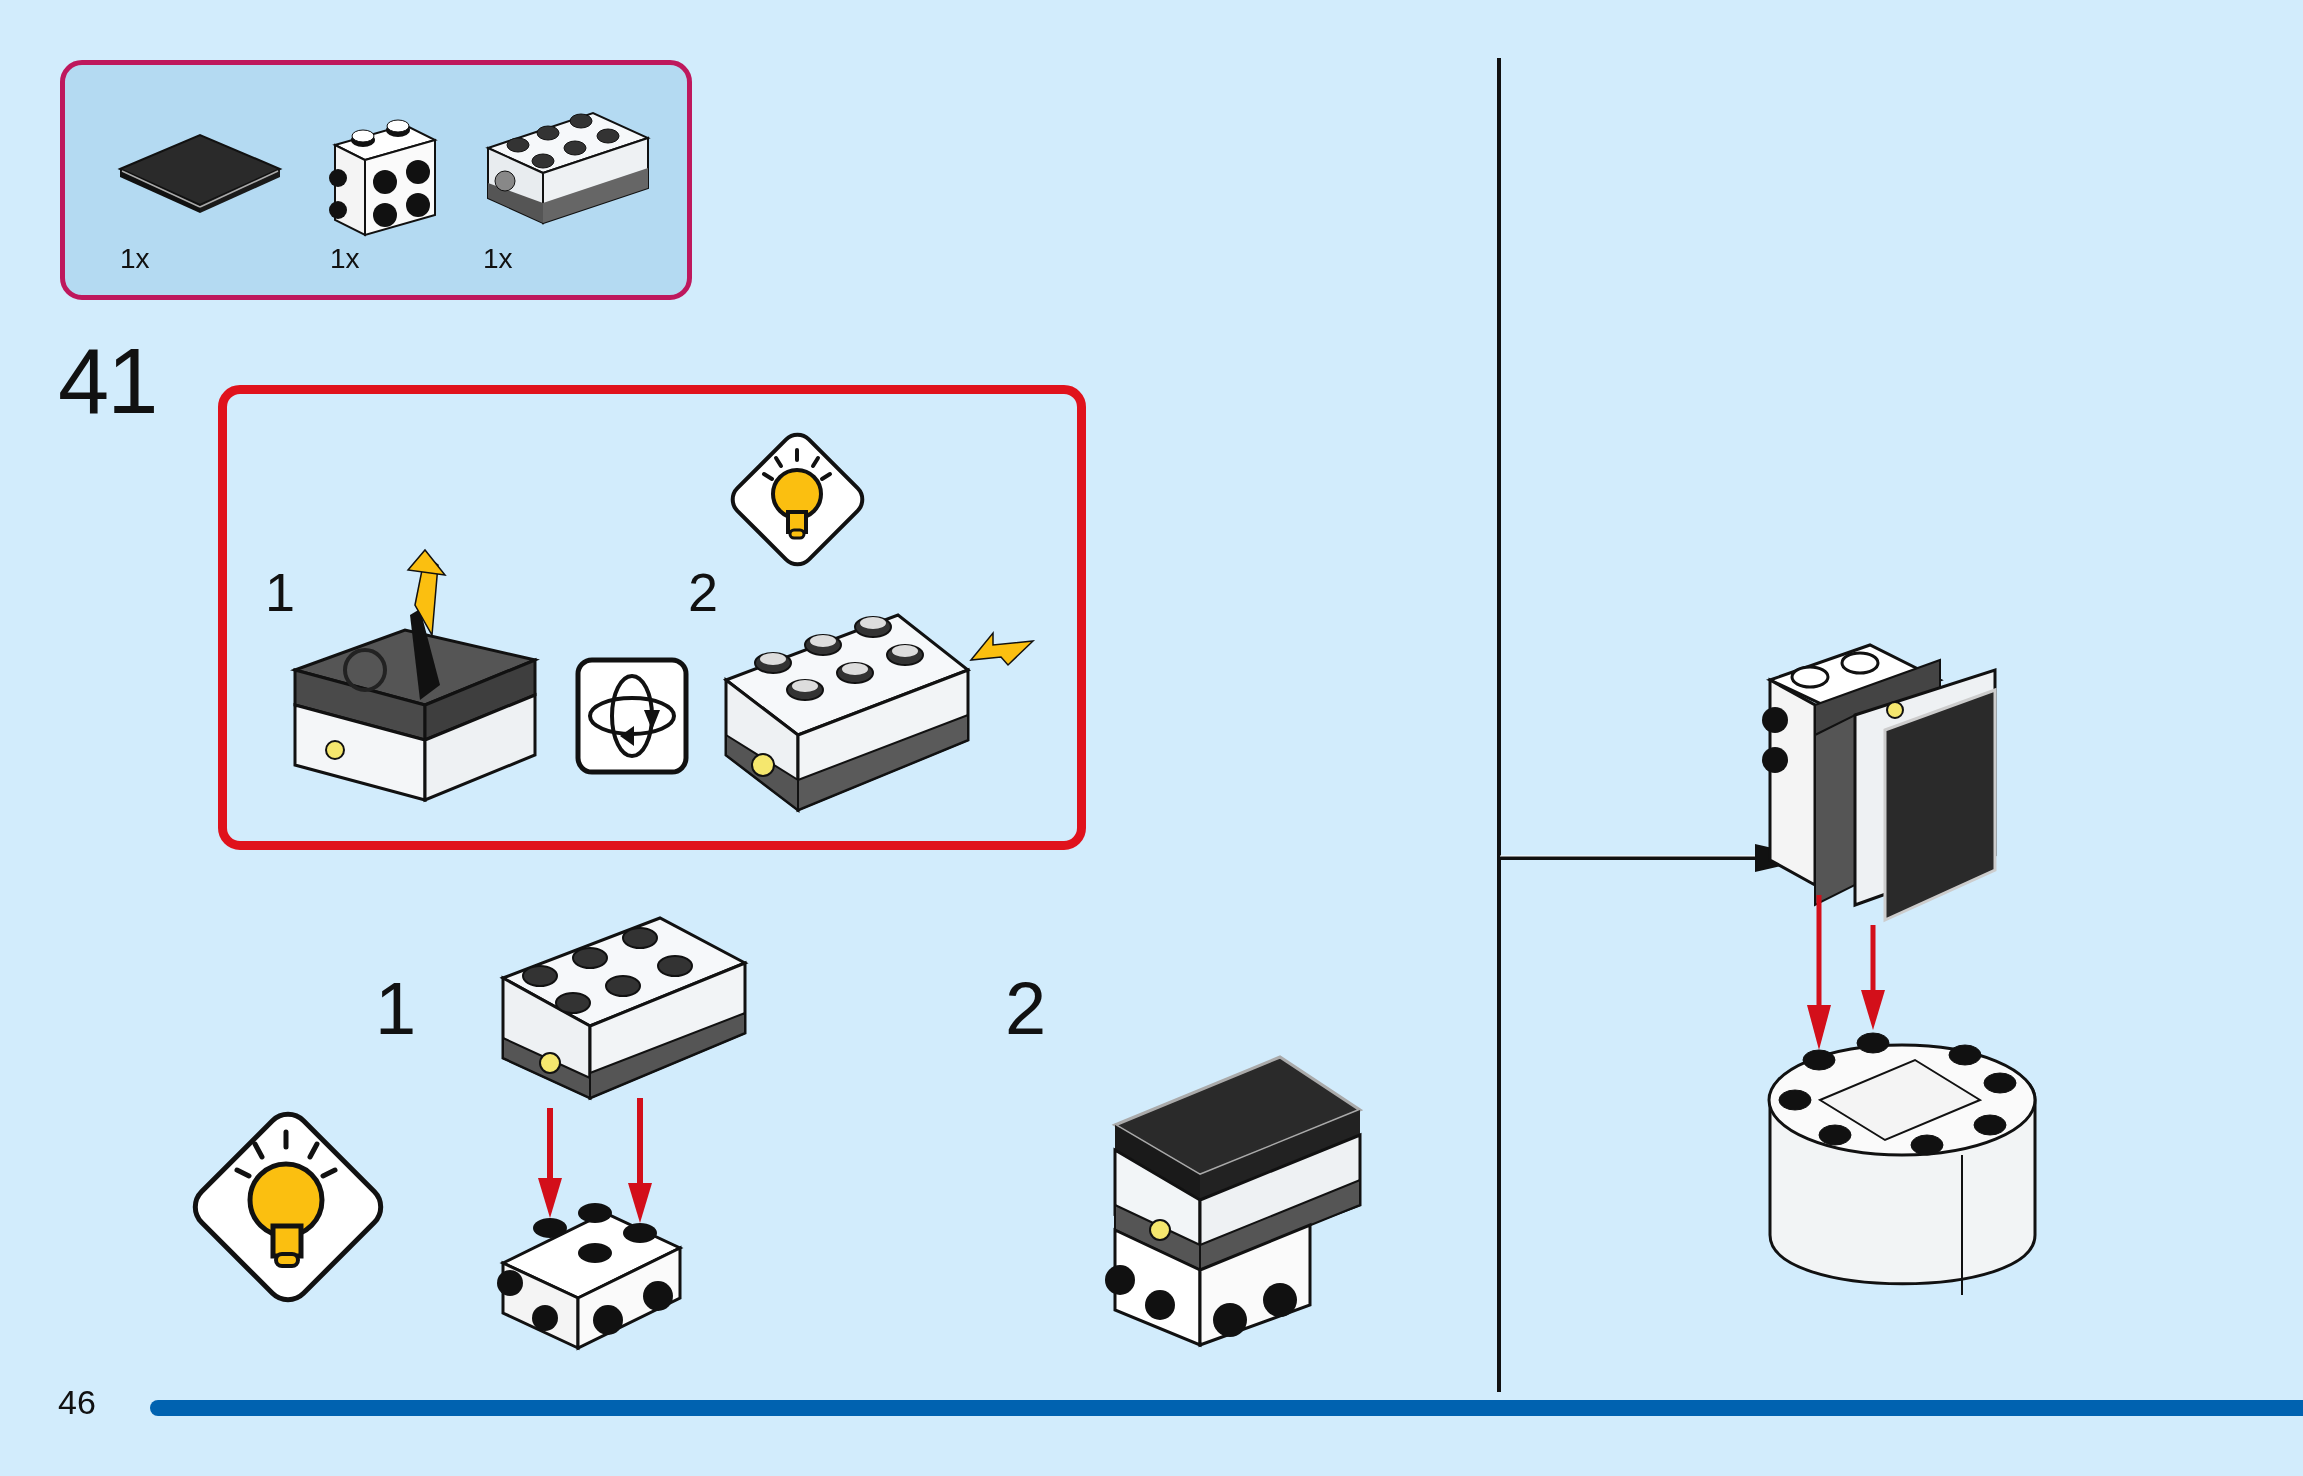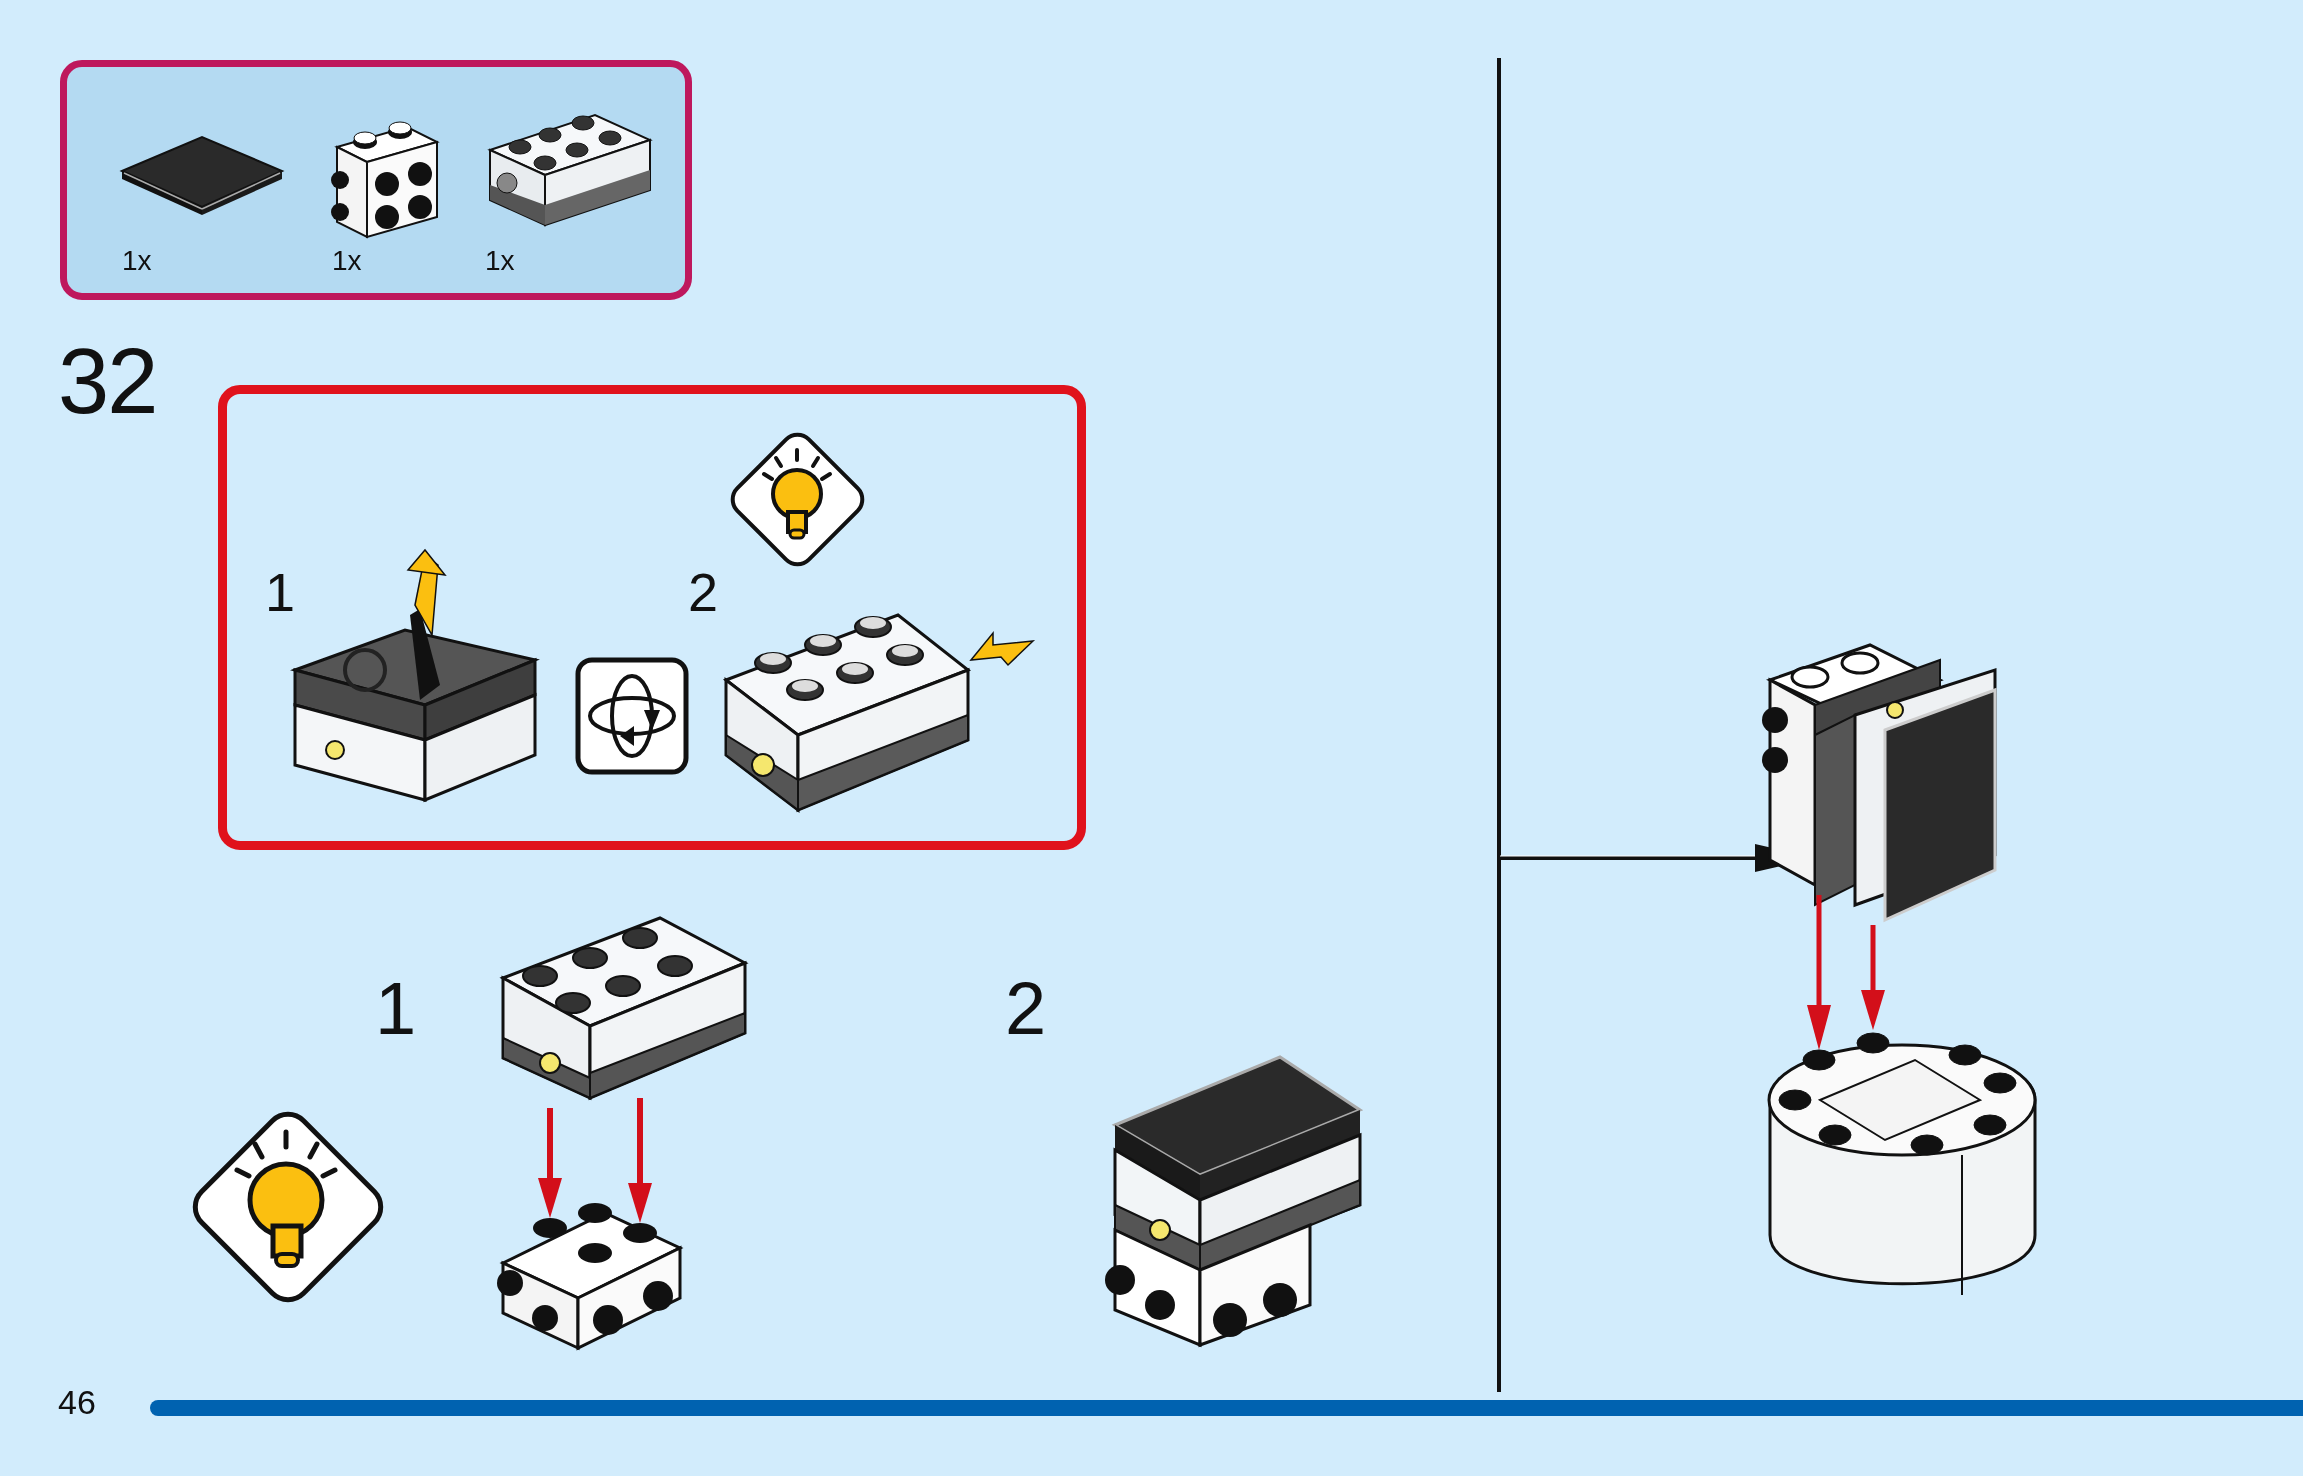--- a/index.html
+++ b/index.html
@@ -5,21 +5,21 @@
     html, body { margin: 0; padding: 0; }
     body {
       width: 2303px; height: 1476px; position: relative; overflow: hidden;
       background: #d2ecfc;
       font-family: "Liberation Sans", sans-serif;
       color: #111;
     }
     .abs { position: absolute; }
     .parts-box {
       left: 60px; top: 60px; width: 632px; height: 240px;
-      background: #b4daf2; border: 7px solid #be185d; border-radius: 22px;
+      background: #b4daf2; border: 5px solid #be185d; border-radius: 22px;
       box-sizing: border-box;
     }
     .qty { font-size: 28px; position: absolute; top: 178px; color: #111; }
     .step-num { font-size: 92px; font-weight: 400; left: 58px; top: 335px; line-height: 1; letter-spacing: -2px; }
     .callout {
       left: 218px; top: 385px; width: 868px; height: 465px;
       border: 9px solid #e0121c; border-radius: 22px; box-sizing: border-box;
     }
     .substep { font-size: 54px; line-height: 1; position: absolute; }
     .big-substep { font-size: 74px; line-height: 1; position: absolute; }
@@ -73,21 +73,21 @@
         <ellipse cx="98" cy="18" rx="11" ry="7"></ellipse>
       <ellipse cx="60" cy="58" rx="11" ry="7"></ellipse>
         <ellipse cx="92" cy="45" rx="11" ry="7"></ellipse>
         <ellipse cx="125" cy="33" rx="11" ry="7"></ellipse>
     </g>
     <circle cx="22" cy="78" r="10" fill="#888" stroke="#111"></circle>
   </svg>
   <span class="qty" style="left:418px;">1x</span>
 </div>
 
-<div class="abs step-num">32</div>
+<div class="abs step-num">41</div>
 
 <div class="abs callout"></div>
 
 <span class="substep" style="left:265px;top:565px;">1</span>
 <span class="substep" style="left:688px;top:565px;">2</span>
 
 <svg style="left:710px;top:412px;" width="175" height="175">
   <rect x="37" y="37" width="101" height="101" rx="16" transform="rotate(45 87.5 87.5)" fill="#fff" stroke="#111" stroke-width="4"></rect>
   <circle cx="87" cy="82" r="24" fill="#fbbf10" stroke="#111" stroke-width="4"></circle>
   <rect x="78" y="100" width="18" height="20" fill="#fbbf10" stroke="#111" stroke-width="4"></rect>

